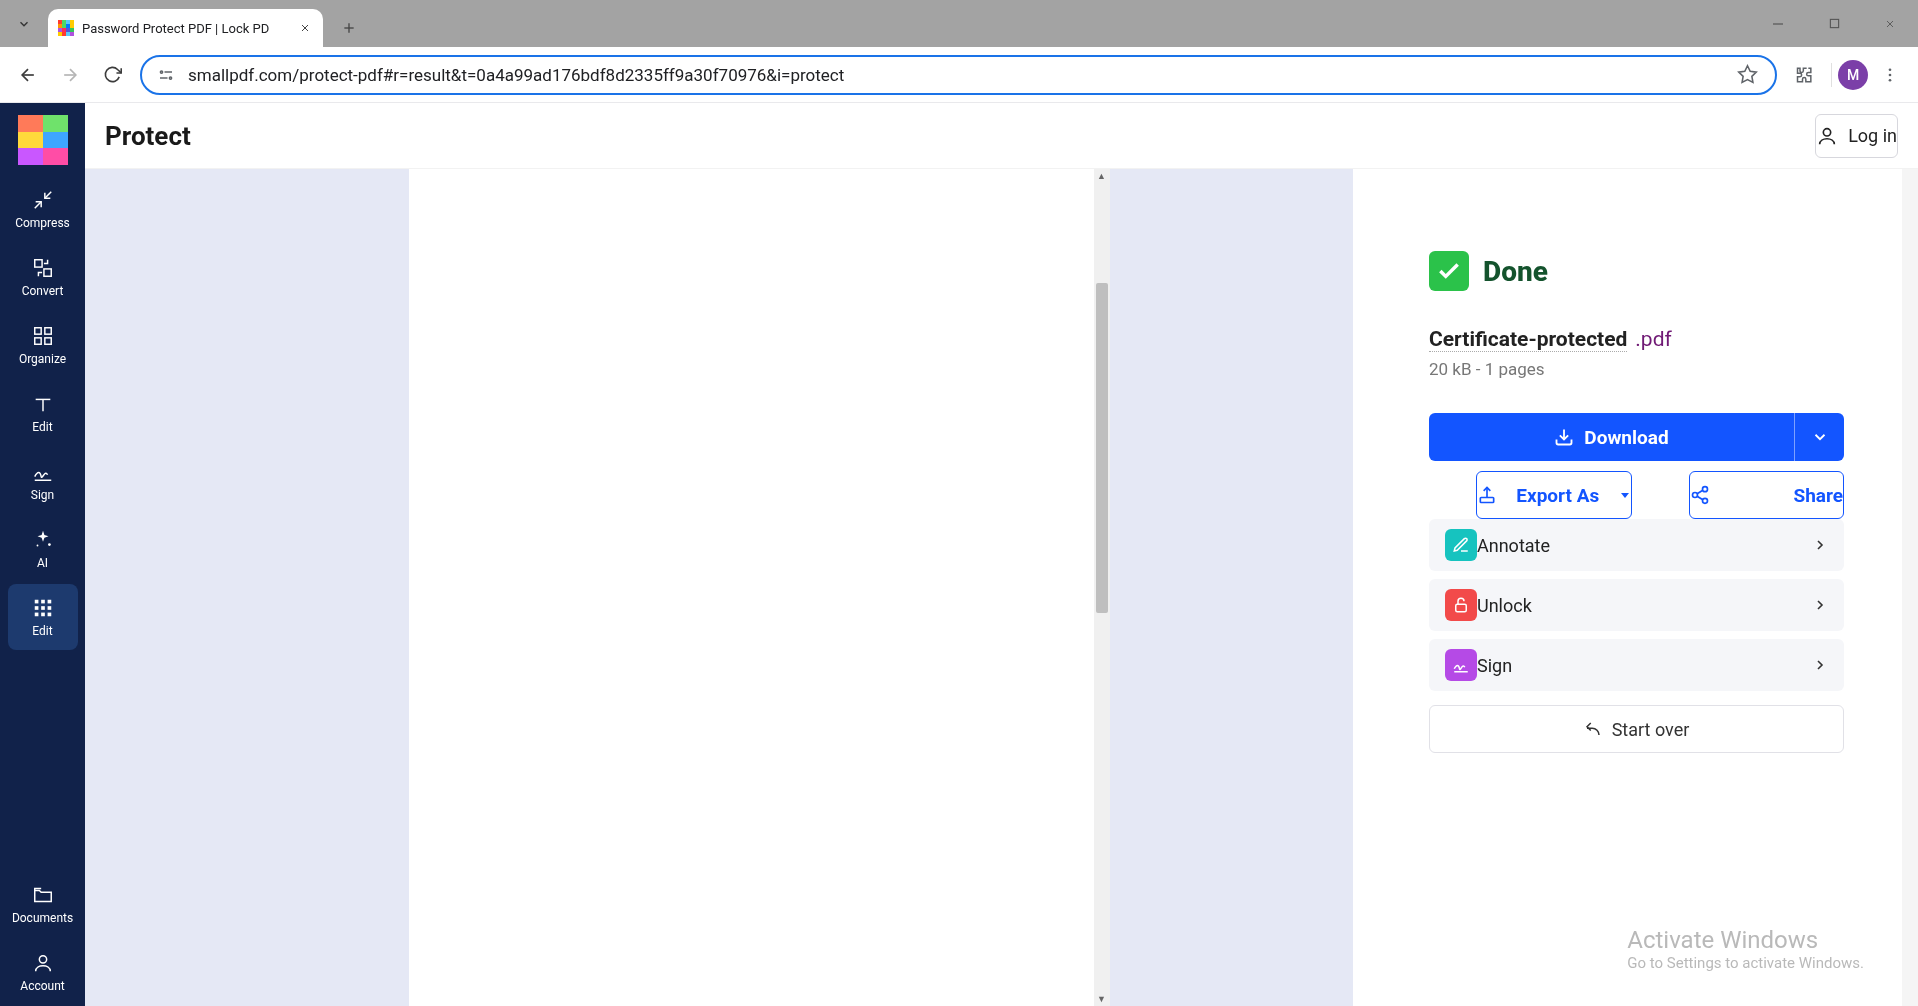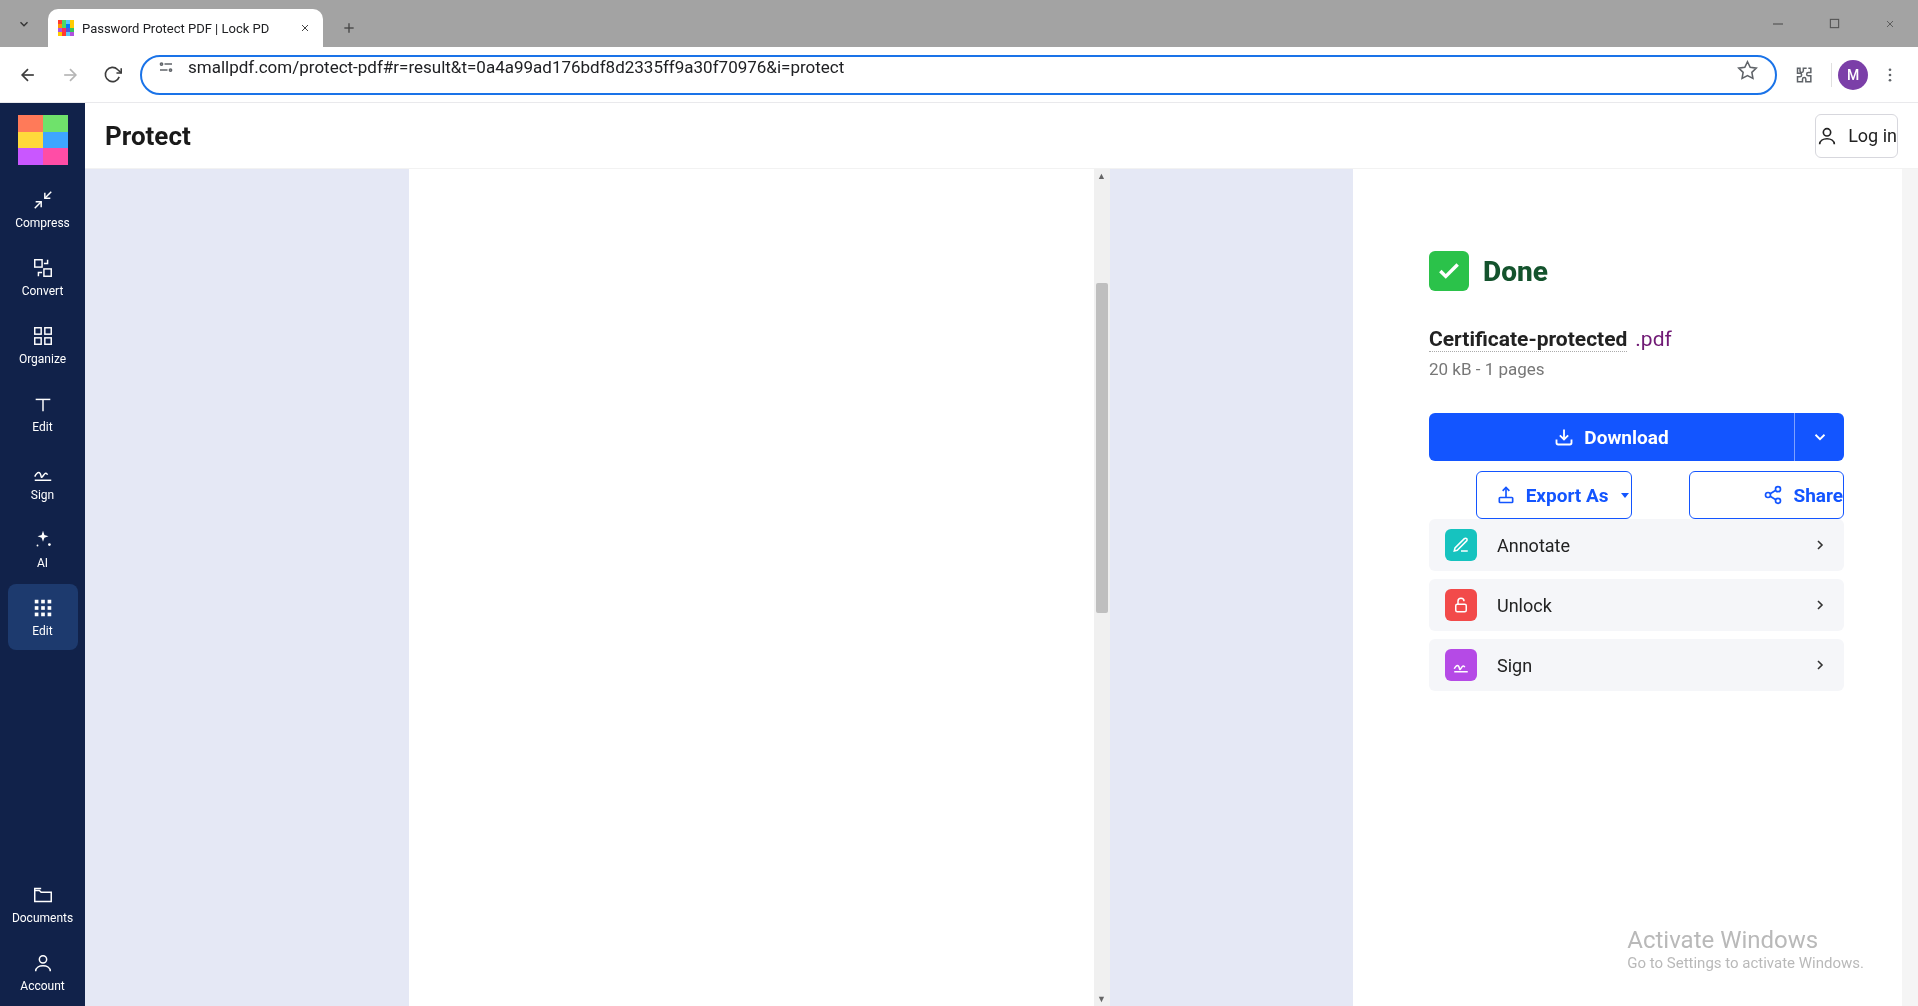--- a/index.html
+++ b/index.html
@@ -36,21 +36,21 @@
   .window-controls div { width:56px;height:47px;display:flex;align-items:center;justify-content:center;color:#555;}
 
   .toolbar {
     height: 56px; background:#fff; display:flex; align-items:center; padding:0 8px; gap:2px;
     border-bottom:1px solid #e9e9ec;
   }
   .nav-btn { width:40px;height:40px;display:flex;align-items:center;justify-content:center;border-radius:20px;color:#3c3c3c;}
   .nav-btn.disabled { color:#b5b5b5; }
   .omnibox {
     flex:1; height:40px; border:2px solid #1a73e8; border-radius:22px;
-    display:flex; padding:0 14px; gap:12px;
+    display:flex; align-items:center; padding:0 14px; gap:12px;
     margin: 0 6px;
   }
   .site-icon { width:20px;height:20px;color:#5f6368;display:flex;align-items:center;justify-content:center;}
   .url { font-size:17px; color:#202124; flex:1;}
   .star-btn { width:28px;height:28px;display:flex;align-items:center;justify-content:center;color:#5f6368;}
   .ext-btn { width:40px;height:40px;display:flex;align-items:center;justify-content:center;color:#5f6368;}
   .divider { width:1px;height:24px;background:#e0e0e0;margin:0 4px;}
   .avatar { width:30px;height:30px;border-radius:50%;background:#7b3fa8;color:#fff;display:flex;align-items:center;justify-content:center;font-size:14px;font-weight:500;}
   .menu-btn { width:40px;height:40px;display:flex;align-items:center;justify-content:center;color:#5f6368;}
 
@@ -129,28 +129,28 @@
     font-size:19px; font-weight:700; border-radius:6px 0 0 6px; cursor:pointer;
   }
   .download-caret {
     width:50px; background:#1355ff; border-left:1px solid rgba(255,255,255,.45);
     display:flex;align-items:center;justify-content:center;color:#fff;border-radius:0 6px 6px 0;cursor:pointer;
   }
 
   .two-btn-row { display:flex; gap:10px; margin-top:10px;}
   .outline-btn {
     flex:1; height:48px; border:1px solid #1355ff; border-radius:6px;
-    display:flex; align-items:center; justify-content:flex-end; gap:10px;
+    display:flex; align-items:center; justify-content:space-between; gap:10px;
     color:#1355ff; font-size:19px; font-weight:700; cursor:pointer;margin-left:47px;
   }
 
   .continue-label { font-size:19px; font-weight:700; color:#222; margin-top:32px; margin-bottom:10px;}
   .cont-item {
     height:52px; background:#f5f6f9; border-radius:6px; display:flex;align-items:center;
-    padding:0 16px; gap:20px; margin-bottom:8px; cursor:pointer;
+    padding:0 16px; gap:0; margin-bottom:8px; cursor:pointer;
   }
   .cont-icon { width:32px;height:32px;border-radius:6px;display:flex;align-items:center;justify-content:center;color:#fff;}
   .cont-icon.annotate { background:#16c3bf; }
   .cont-icon.unlock   { background:#f24a4a; }
   .cont-icon.sign     { background:#b54ae6; }
   .cont-label { font-size:18px; color:#222; flex:1;}
   .chevr { color:#333; font-size:18px;}
 
   .startover-btn {
     height:48px; border:1px solid #e1e1e7; border-radius:6px; margin-top:6px;
@@ -512,20 +512,27 @@
               </svg>
           </span>
           <span class="cont-label">Sign</span>
           <span class="chevr">
             <svg width="16" height="16" viewBox="0 0 24 24" fill="none" stroke="currentColor" stroke-width="2.4">
                 <polyline points="9 18 15 12 9 6"></polyline>
               </svg>
           </span>
         </div>
 
+        <div class="startover-btn">
+          <svg width="18" height="18" viewBox="0 0 24 24" fill="none" stroke="#333" stroke-width="2">
+              <polyline points="9 14 4 9 9 4"></polyline>
+              <path d="M20 20a9 9 0 0 0-9-9H4"></path>
+            </svg>
+          <span>Start over</span>
+        </div>
 
         <div class="watermark">
           <div class="l1">Activate Windows</div>
           <div class="l2">Go to Settings to activate Windows.</div>
         </div>
       </div>
 
     </div>
   </div>
 </div>

